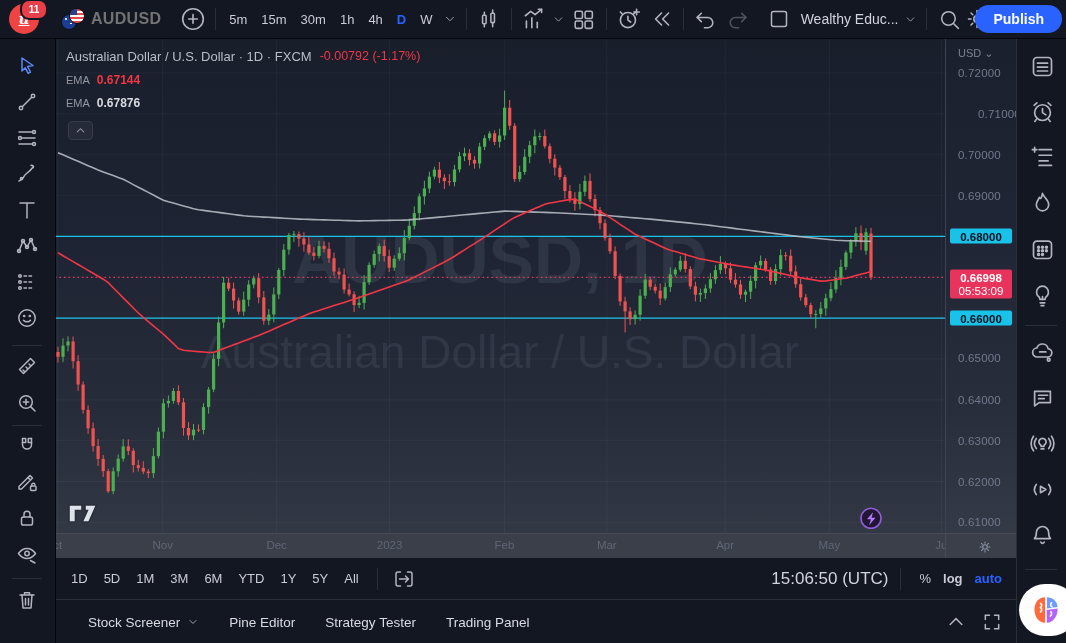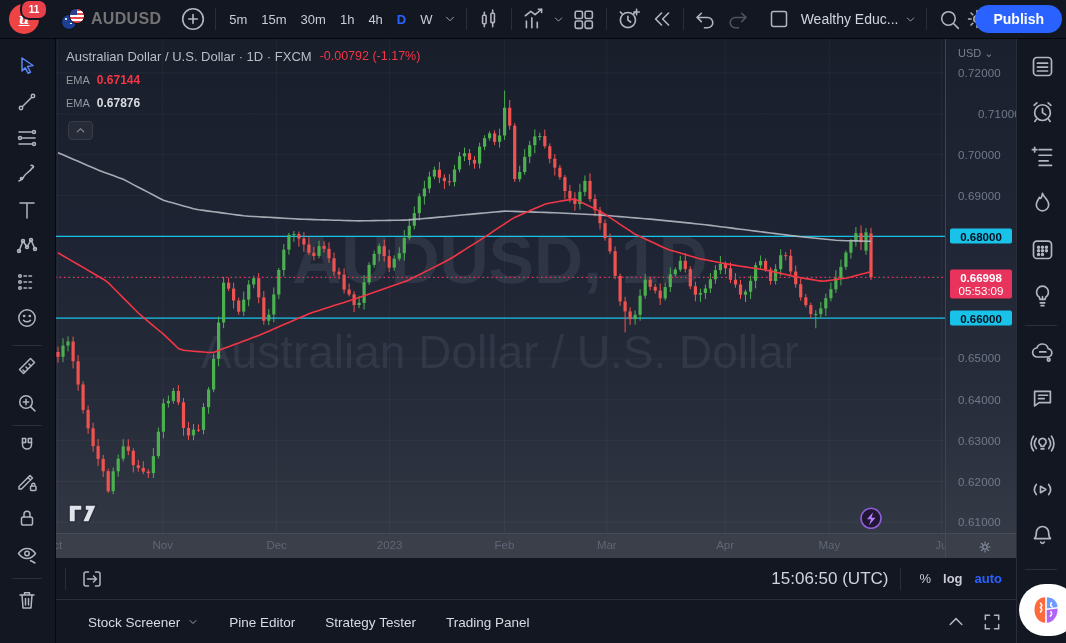--- a/index.html
+++ b/index.html
@@ -805,20 +805,31 @@
     <span class="mlabel" style="left: 886.44px;">Ju</span>
   </div>
 <div id="axis-corner" class="abs">
   <svg width="16" height="16" viewBox="0 0 24 24" style="stroke:#8e96a8;fill:none;stroke-width:1.6;stroke-linecap:round;margin-left:31px">
     <circle cx="12" cy="12" r="3.4"></circle>
     <path d="M12 4.5v2M12 17.5v2M4.5 12h2M17.5 12h2M6.7 6.7l1.4 1.4M15.9 15.9l1.4 1.4M17.3 6.7l-1.4 1.4M8.1 15.9l-1.4 1.4"></path>
   </svg>
 </div>
 
 <div id="bottom-toolbar" class="abs">
+  <div id="range-row" style="display:flex;align-items:center;margin-left:8px;">
+      <div class="rangebtn">1D</div>
+      <div class="rangebtn">5D</div>
+      <div class="rangebtn">1M</div>
+      <div class="rangebtn">3M</div>
+      <div class="rangebtn">6M</div>
+      <div class="rangebtn">YTD</div>
+      <div class="rangebtn">1Y</div>
+      <div class="rangebtn">5Y</div>
+      <div class="rangebtn">All</div>
+    </div>
   <div class="tsep" style="margin:0 10px"></div>
   <div class="icbtn">
     <svg width="24" height="24" viewBox="0 0 24 24">
       <path d="M8.5 5H6a2 2 0 0 0-2 2v10a2 2 0 0 0 2 2h2.5M15.5 5H18a2 2 0 0 1 2 2v10a2 2 0 0 1-2 2h-2.5"></path>
       <path d="M7.5 12h9M13.5 9l3 3-3 3"></path>
     </svg>
   </div>
   <div style="flex:1"></div>
   <span id="clock">15:06:50 (UTC)</span>
   <div class="tsep" style="margin:0 12px"></div>

